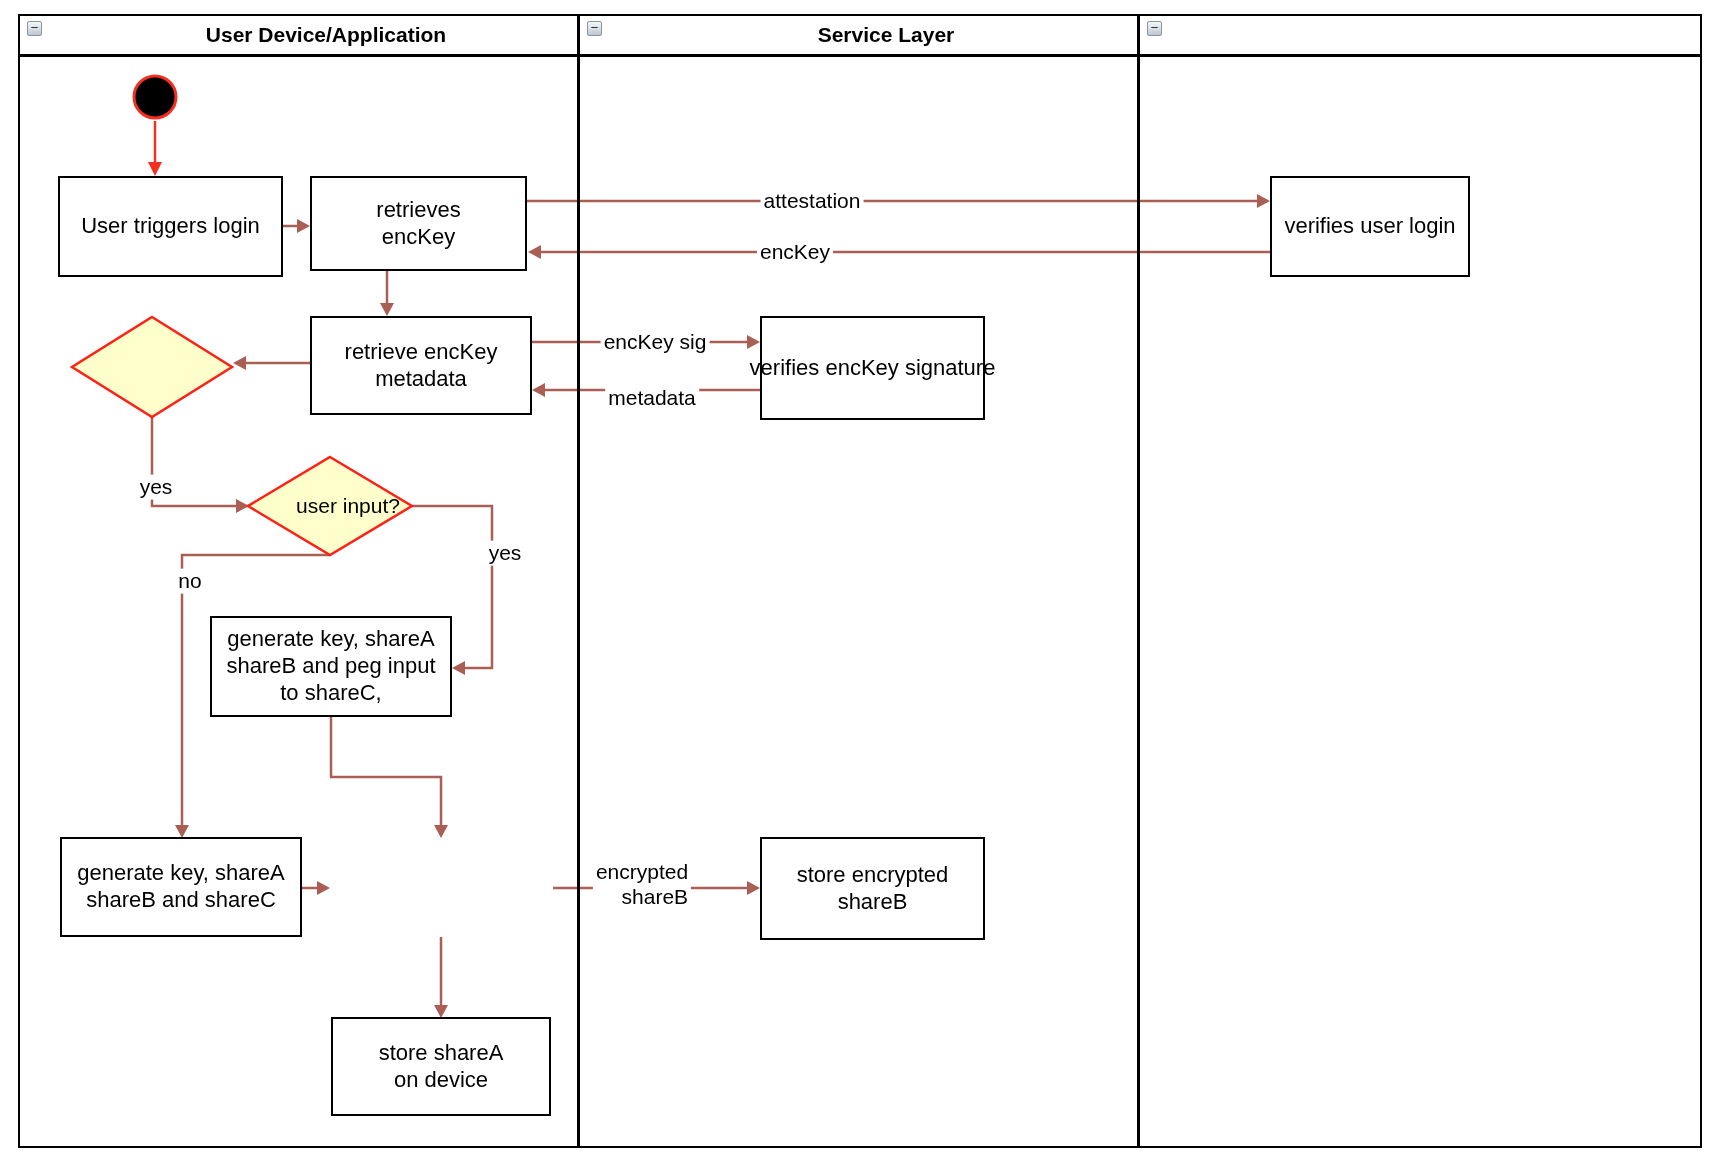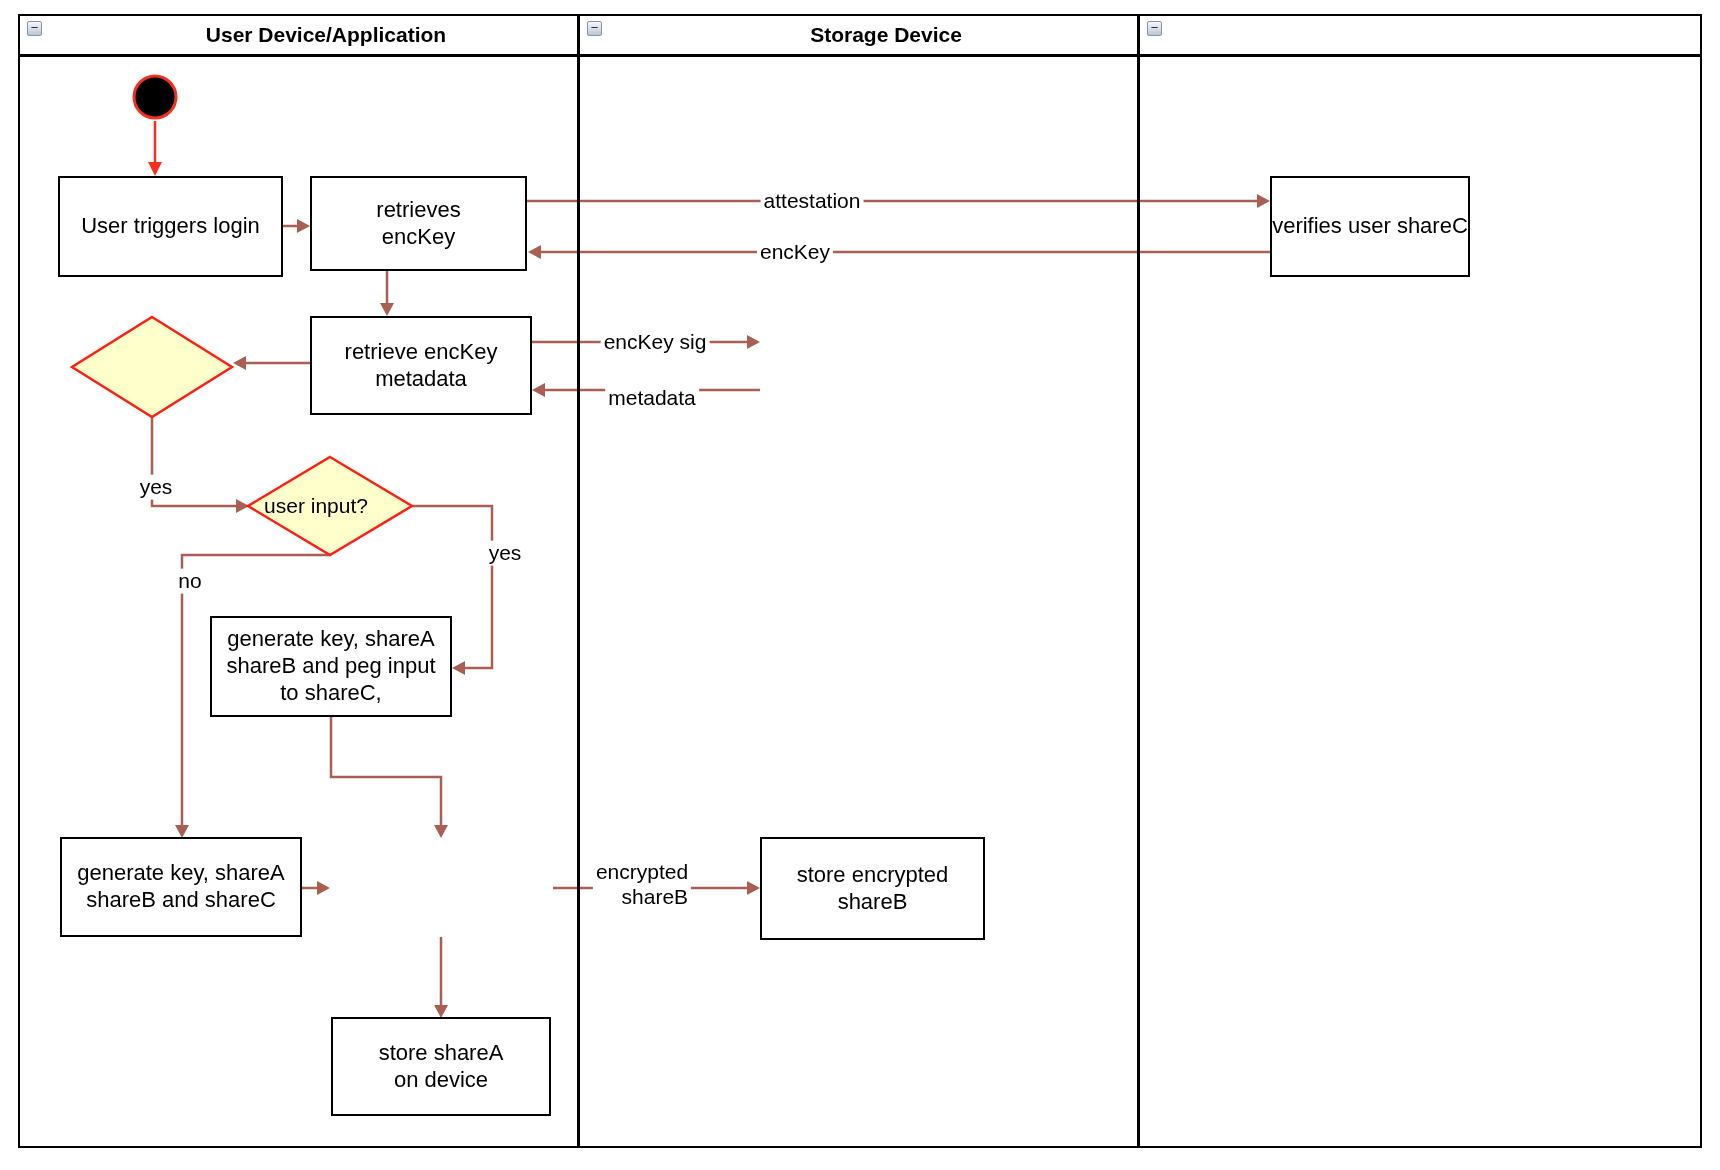--- a/index.html
+++ b/index.html
@@ -103,60 +103,63 @@
     <polygon class="decision" points="152,317 232,367 152,417 72,367"></polygon>
     <polygon class="decision" points="330,457 412,506 330,555 248,506"></polygon>
   </svg>
 
   <div class="frame"></div>
   <div class="vline" style="left:577px"></div>
   <div class="vline" style="left:1137px"></div>
   <div class="hline"></div>
 
   <div class="lane-title" style="left:18px;width:560px">User Device/Application</div>
-  <div class="lane-title" style="left:578px;width:560px">Storage Device</div>
+  <div class="lane-title" style="left:578px;width:560px">Service Layer</div>
   <div class="collapse" style="left:27px">−</div>
   <div class="collapse" style="left:587px">−</div>
   <div class="collapse" style="left:1147px">−</div>
 
   <div class="node box" style="left:58px;top:176px;width:225px;height:101px">
     <span>User triggers login</span>
   </div>
   <div class="node box" style="left:310px;top:176px;width:217px;height:95px">
     <span>retrieves
 encKey</span>
   </div>
   <div class="node box" style="left:310px;top:316px;width:222px;height:99px">
     <span>retrieve encKey
 metadata</span>
   </div>
-  <div class="node diamond-text" style="left:236px;top:476px;width:160px;height:60px">
+  <div class="node diamond-text" style="left:268px;top:476px;width:160px;height:60px">
     <span>user input?</span>
   </div>
   <div class="node box" style="left:210px;top:616px;width:242px;height:101px">
     <span>generate key, shareA
 shareB and peg input
 to shareC,</span>
   </div>
   <div class="node box" style="left:60px;top:837px;width:242px;height:100px">
     <span>generate key, shareA
 shareB and shareC</span>
   </div>
   <div class="node box" style="left:331px;top:1017px;width:220px;height:99px">
     <span>store shareA
 on device</span>
   </div>
 
+  <div class="node box nowrap" style="left:760px;top:316px;width:225px;height:104px">
+    <span>verifies encKey signature</span>
+  </div>
   <div class="node box" style="left:760px;top:837px;width:225px;height:103px">
     <span>store encrypted
 shareB</span>
   </div>
 
   <div class="node box" style="left:1270px;top:176px;width:200px;height:101px">
-    <span>verifies user shareC</span>
+    <span>verifies user login</span>
   </div>
 
   <div class="edge-label" style="left:812px;top:201px">attestation</div>
   <div class="edge-label" style="left:795px;top:252px">encKey</div>
   <div class="edge-label" style="left:655px;top:342px">encKey sig</div>
   <div class="edge-label" style="left:652px;top:398px">metadata</div>
   <div class="edge-label" style="left:642px;top:885px">encrypted
 shareB</div>
   <div class="edge-label" style="left:156px;top:487px">yes</div>
   <div class="edge-label" style="left:505px;top:553px">yes</div>

